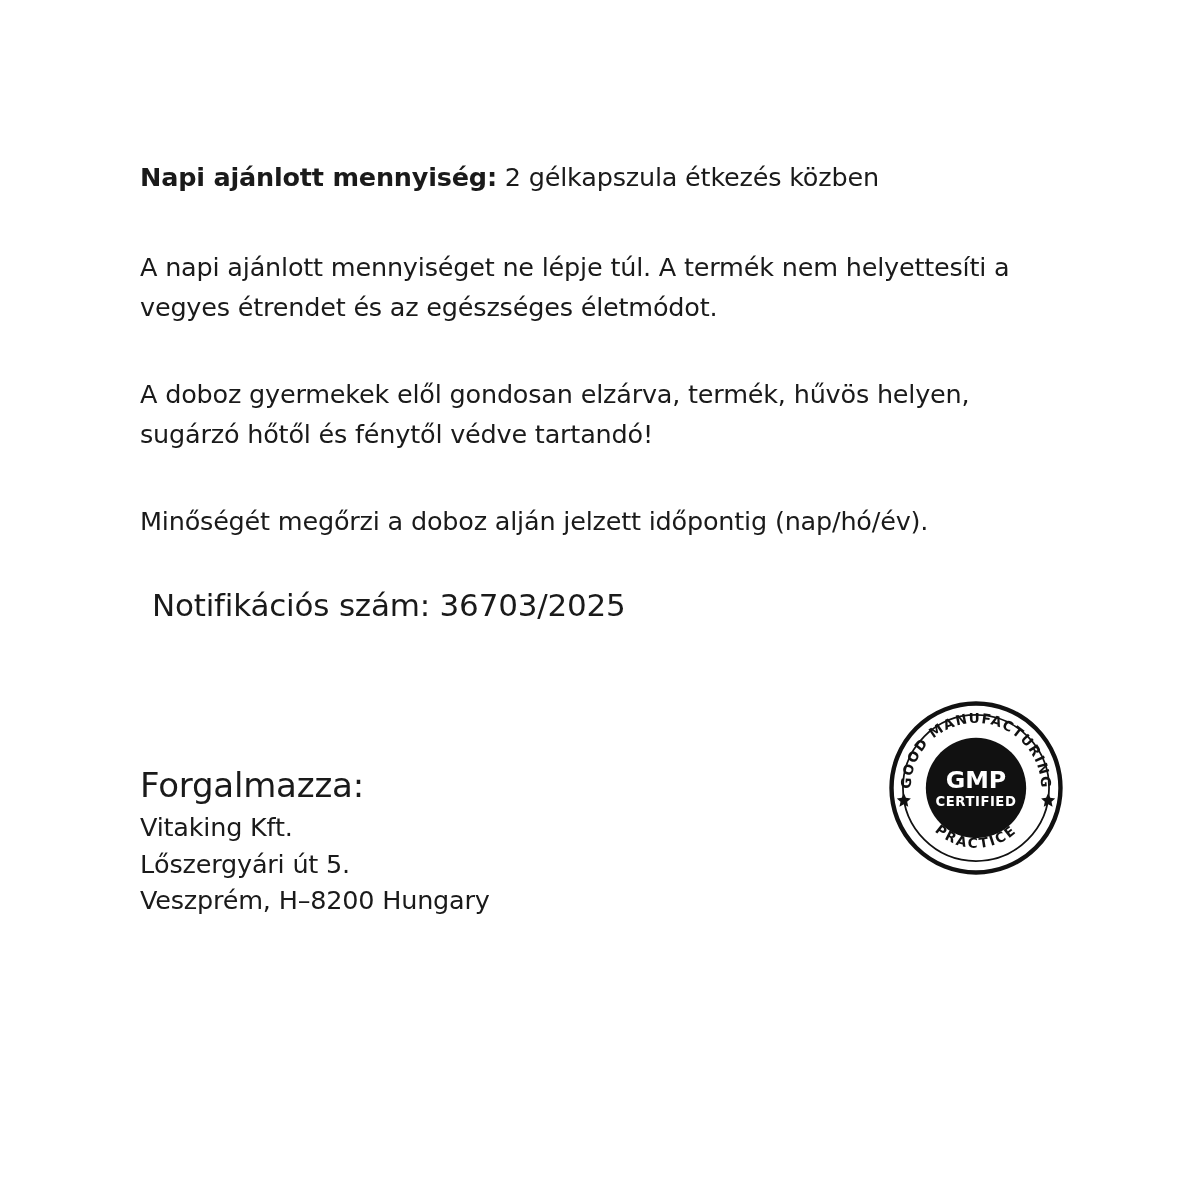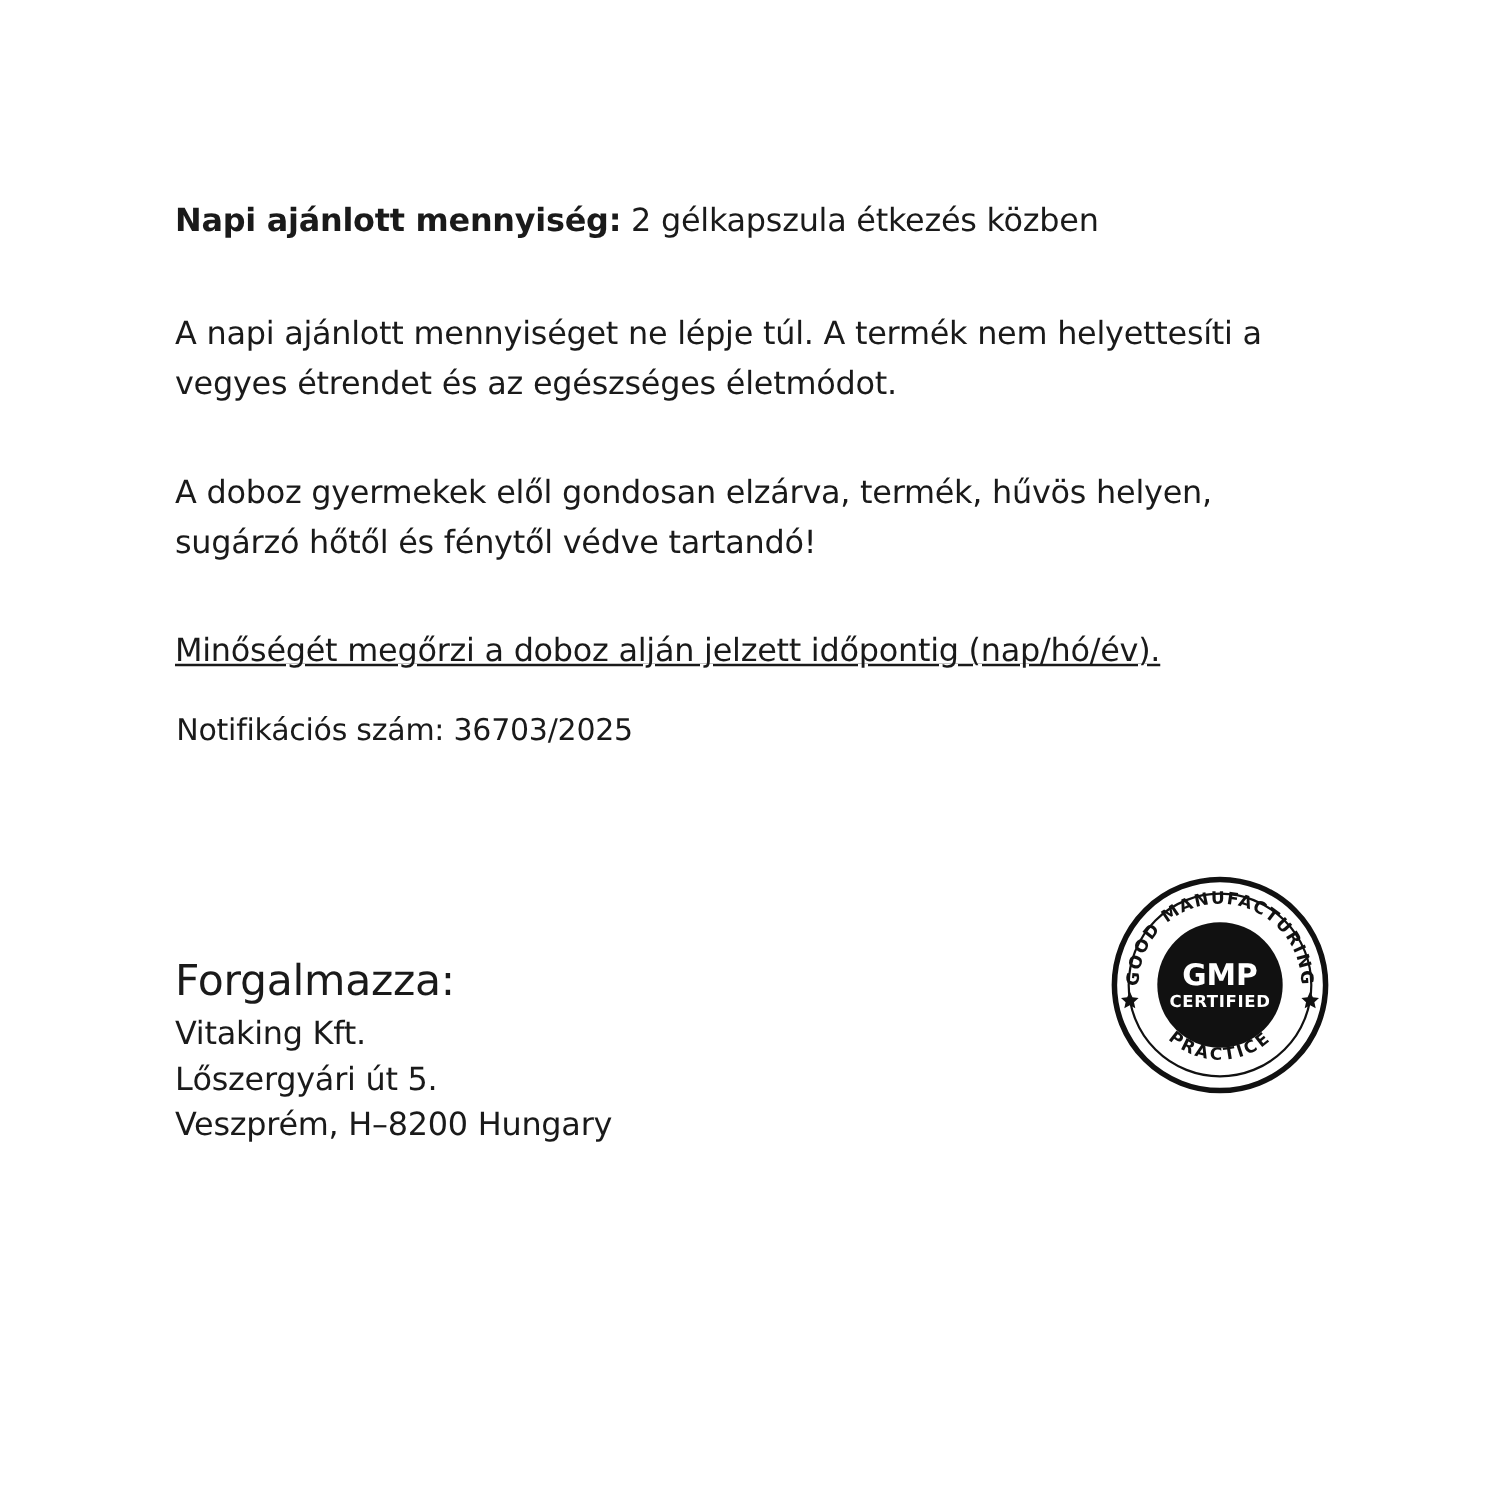--- a/index.html
+++ b/index.html
@@ -46,28 +46,27 @@
 
   .para {
     font-size: 25.5px;
     line-height: 1.55;
     margin: 0 0 48px 0;
     letter-spacing: -0.2px;
     max-width: 935px;
   }
 
   .para.tight {
-    margin-bottom: 24px;
-    text-decoration: underline;
+    margin-bottom: 40px;
   }
 
   .notif {
-    font-size: 24px;
+    font-size: 31px;
     line-height: 1.5;
-    margin: 1px;
+    margin: 12px;
     letter-spacing: -0.2px;
   }
 
   .distributor {
     position: absolute;
     left: 140px;
     top: 765px;
     width: 700px;
   }
   .distributor-title {

